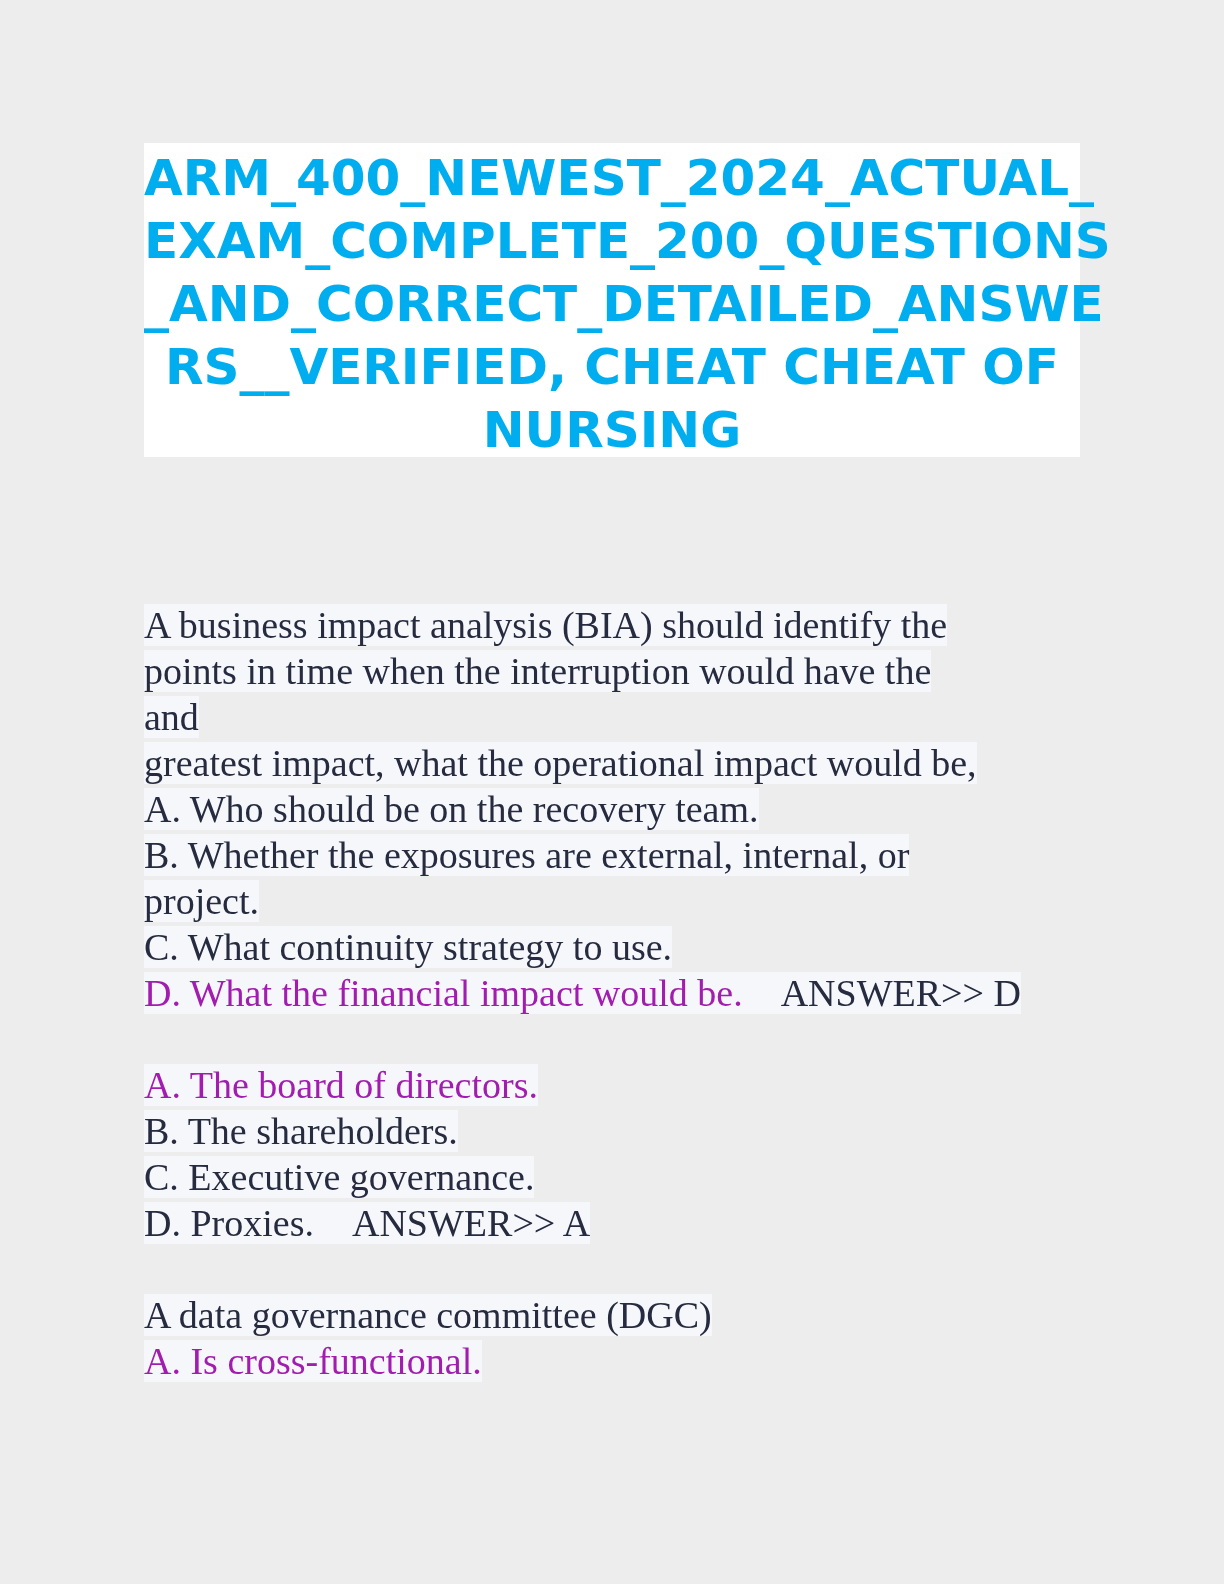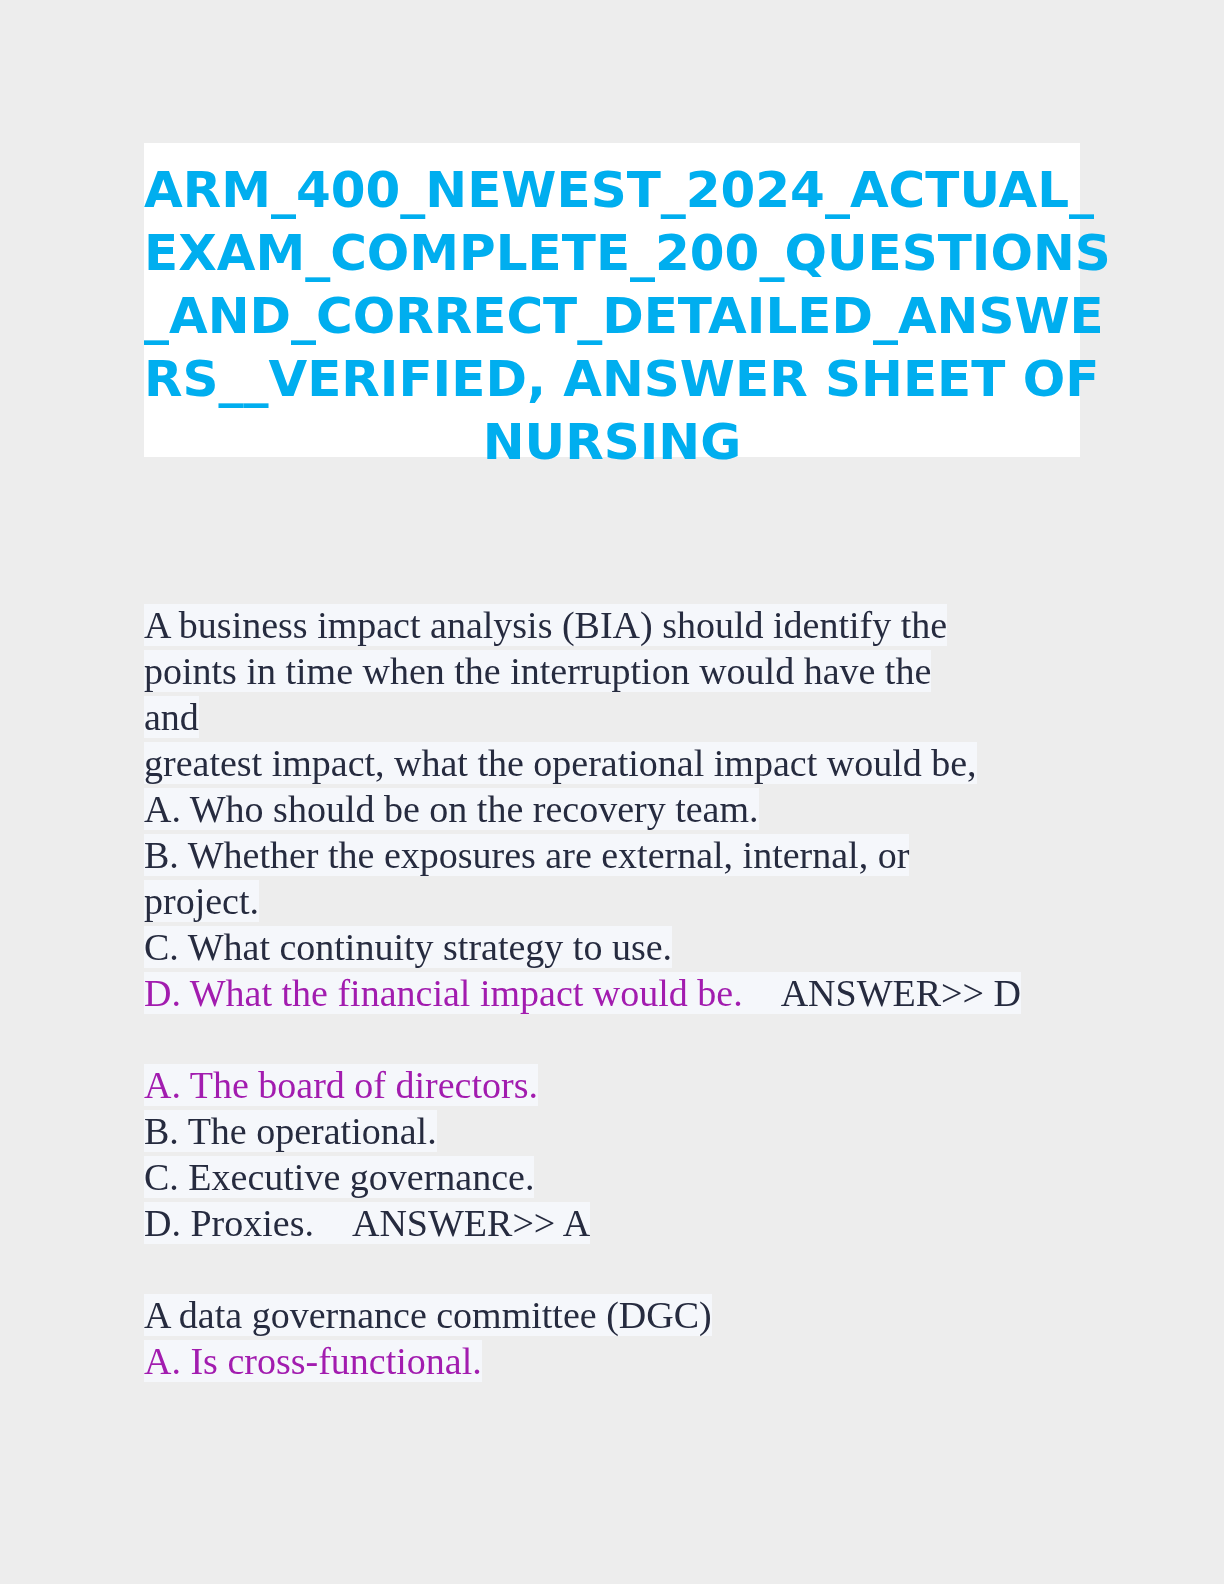--- a/index.html
+++ b/index.html
@@ -28,21 +28,21 @@
     }
     .title {
       margin: 0;
       font-family: "DejaVu Sans", sans-serif;
       font-weight: bold;
       font-size: 50px;
       line-height: 63px;
       color: #00aeef;
       text-align: center;
       word-break: break-all;
-      padding-top: 16px;
+      padding-top: 4px;
     }
     .content {
       position: absolute;
       left: 144px;
       top: 602px;
       width: 940px;
       font-family: "Liberation Serif", serif;
       font-size: 38px;
       line-height: 46px;
       color: #262b3f;
@@ -65,21 +65,21 @@
 </head>
 <body>
 
 <div class="page">
 
   <div class="title-box">
     <h1 class="title">
       <span class="line">ARM_400_NEWEST_2024_ACTUAL_</span>
       <span class="line">EXAM_COMPLETE_200_QUESTIONS</span>
       <span class="line">_AND_CORRECT_DETAILED_ANSWE</span>
-      <span class="line">RS__VERIFIED, ANSWER SHEET OF</span>
+      <span class="line">RS__VERIFIED, CHEAT CHEAT OF</span>
       <span class="line">NURSING</span>
     </h1>
   </div>
 
   <div class="content">
 
     <div>
       <span class="line"><span class="hl">A business impact analysis (BIA) should identify the</span></span>
       <span class="line"><span class="hl">points in time when the interruption would have the</span></span>
       <span class="line"><span class="hl">and</span></span>
@@ -88,21 +88,21 @@
       <span class="line"><span class="hl">B. Whether the exposures are external, internal, or</span></span>
       <span class="line"><span class="hl">project.</span></span>
       <span class="line"><span class="hl">C. What continuity strategy to use.</span></span>
       <span class="line"><span class="hl"><span class="correct">D. What the financial impact would be.</span><span>&nbsp;&nbsp;&nbsp;&nbsp;</span><span>ANSWER&gt;&gt; D</span></span></span>
     </div>
 
     <span class="spacer"></span>
 
     <div>
       <span class="line"><span class="hl correct">A. The board of directors.</span></span>
-      <span class="line"><span class="hl">B. The operational.</span></span>
+      <span class="line"><span class="hl">B. The shareholders.</span></span>
       <span class="line"><span class="hl">C. Executive governance.</span></span>
       <span class="line"><span class="hl"><span>D. Proxies.</span><span>&nbsp;&nbsp;&nbsp;&nbsp;</span><span>ANSWER&gt;&gt; A</span></span></span>
     </div>
 
     <span class="spacer"></span>
 
     <div>
       <span class="line"><span class="hl">A data governance committee (DGC)</span></span>
       <span class="line"><span class="hl correct">A. Is cross-functional.</span></span>
     </div>

